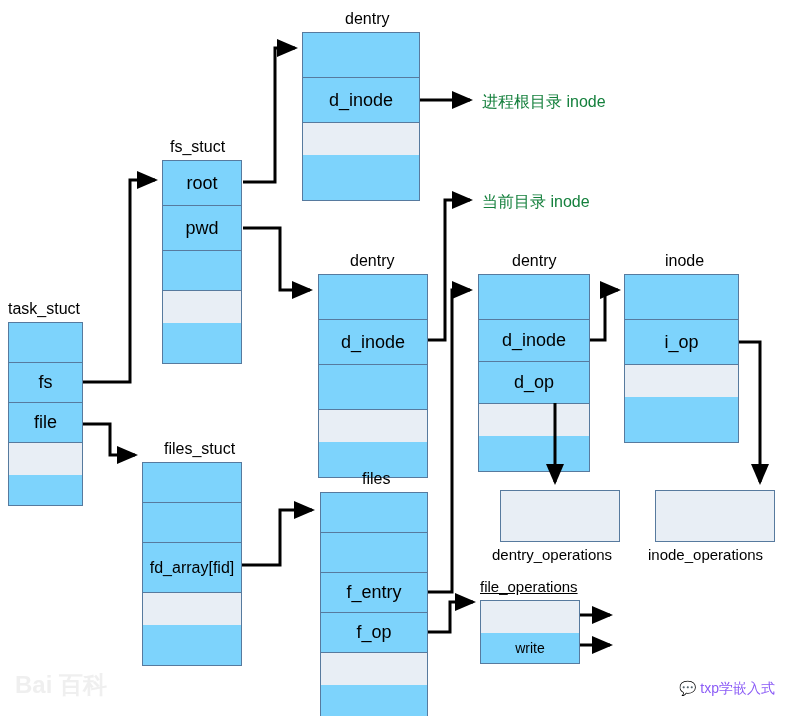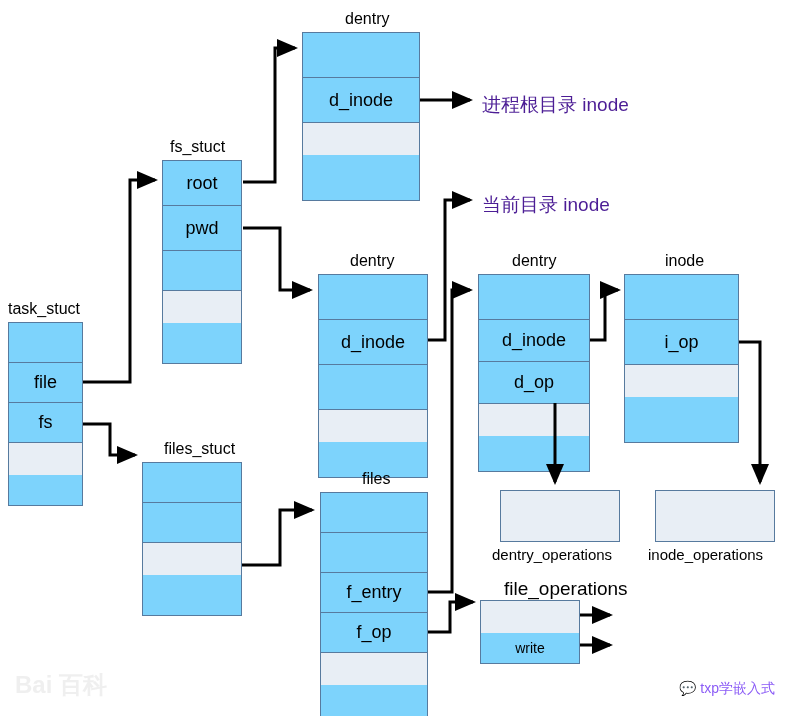--- a/index.html
+++ b/index.html
@@ -21,22 +21,22 @@
       justify-content: center;
       font-size: 18px;
       color: #000;
       background: #7dd3fc;
     }
     .cell:last-child { border-bottom: none; margin-top: 32px; }
     .cell.small { font-size: 14px; }
     .cell.med { font-size: 16px; }
     .label-text {
       position: absolute;
-      font-size: 19px;
-      color: #4c1d95;
+      font-size: 16px;
+      color: #15803d;
     }
     .watermark-left {
       position: absolute;
       left: 15px;
       bottom: 15px;
       font-size: 24px;
       color: #e0e0e0;
       font-weight: bold;
       opacity: 0.5;
     }
@@ -53,22 +53,22 @@
       width: 795px; height: 716px;
       pointer-events: none;
     }
   </style>
 </head>
 <body>
 
 <div class="struct-title" style="left:8px; top:300px;">task_stuct</div>
 <div class="struct" style="left:8px; top:322px; width:75px;">
   <div class="cell" style="height:40px;"></div>
+  <div class="cell" style="height:40px;">fs</div>
   <div class="cell" style="height:40px;">file</div>
-  <div class="cell" style="height:40px;">fs</div>
   <div class="cell" style="height:30px;"></div>
 </div>
 
 <div class="struct-title" style="left:170px; top:138px;">fs_stuct</div>
 <div class="struct" style="left:162px; top:160px; width:80px;">
   <div class="cell" style="height:45px;">root</div>
   <div class="cell" style="height:45px;">pwd</div>
   <div class="cell" style="height:40px;"></div>
   <div class="cell" style="height:40px;"></div>
 </div>
@@ -100,33 +100,34 @@
 <div class="struct" style="left:624px; top:274px; width:115px;">
   <div class="cell" style="height:45px;"></div>
   <div class="cell" style="height:45px;">i_op</div>
   <div class="cell" style="height:45px;"></div>
 </div>
 
 <div class="struct-title" style="left:164px; top:440px;">files_stuct</div>
 <div class="struct" style="left:142px; top:462px; width:100px;">
   <div class="cell" style="height:40px;"></div>
   <div class="cell" style="height:40px;"></div>
+  <div class="cell med" style="height:50px; text-align:center; padding:0 4px;">fd_array[fid]</div>
   <div class="cell" style="height:40px;"></div>
 </div>
 
 <div class="struct-title" style="left:362px; top:470px;">files</div>
 <div class="struct" style="left:320px; top:492px; width:108px;">
   <div class="cell" style="height:40px;"></div>
   <div class="cell" style="height:40px;"></div>
   <div class="cell" style="height:40px;">f_entry</div>
   <div class="cell" style="height:40px;">f_op</div>
   <div class="cell" style="height:40px;"></div>
 </div>
 
-<div class="struct-title" style="left:504px; top:578px; font-size:19px;">file_operations</div>
+<div class="struct-title" style="left:480px; top:578px; font-size:15px;text-decoration:underline;">file_operations</div>
 <div class="struct" style="left:480px; top:600px; width:100px;">
   <div class="cell small" style="height:30px;">write</div>
 </div>
 
 <div class="struct" style="left:500px; top:490px; width:120px; height:52px;"></div>
 <div class="struct-title" style="left:492px; top:546px; font-size:15px;">dentry_operations</div>
 
 <div class="struct" style="left:655px; top:490px; width:120px; height:52px;"></div>
 <div class="struct-title" style="left:648px; top:546px; font-size:15px;">inode_operations</div>
 

